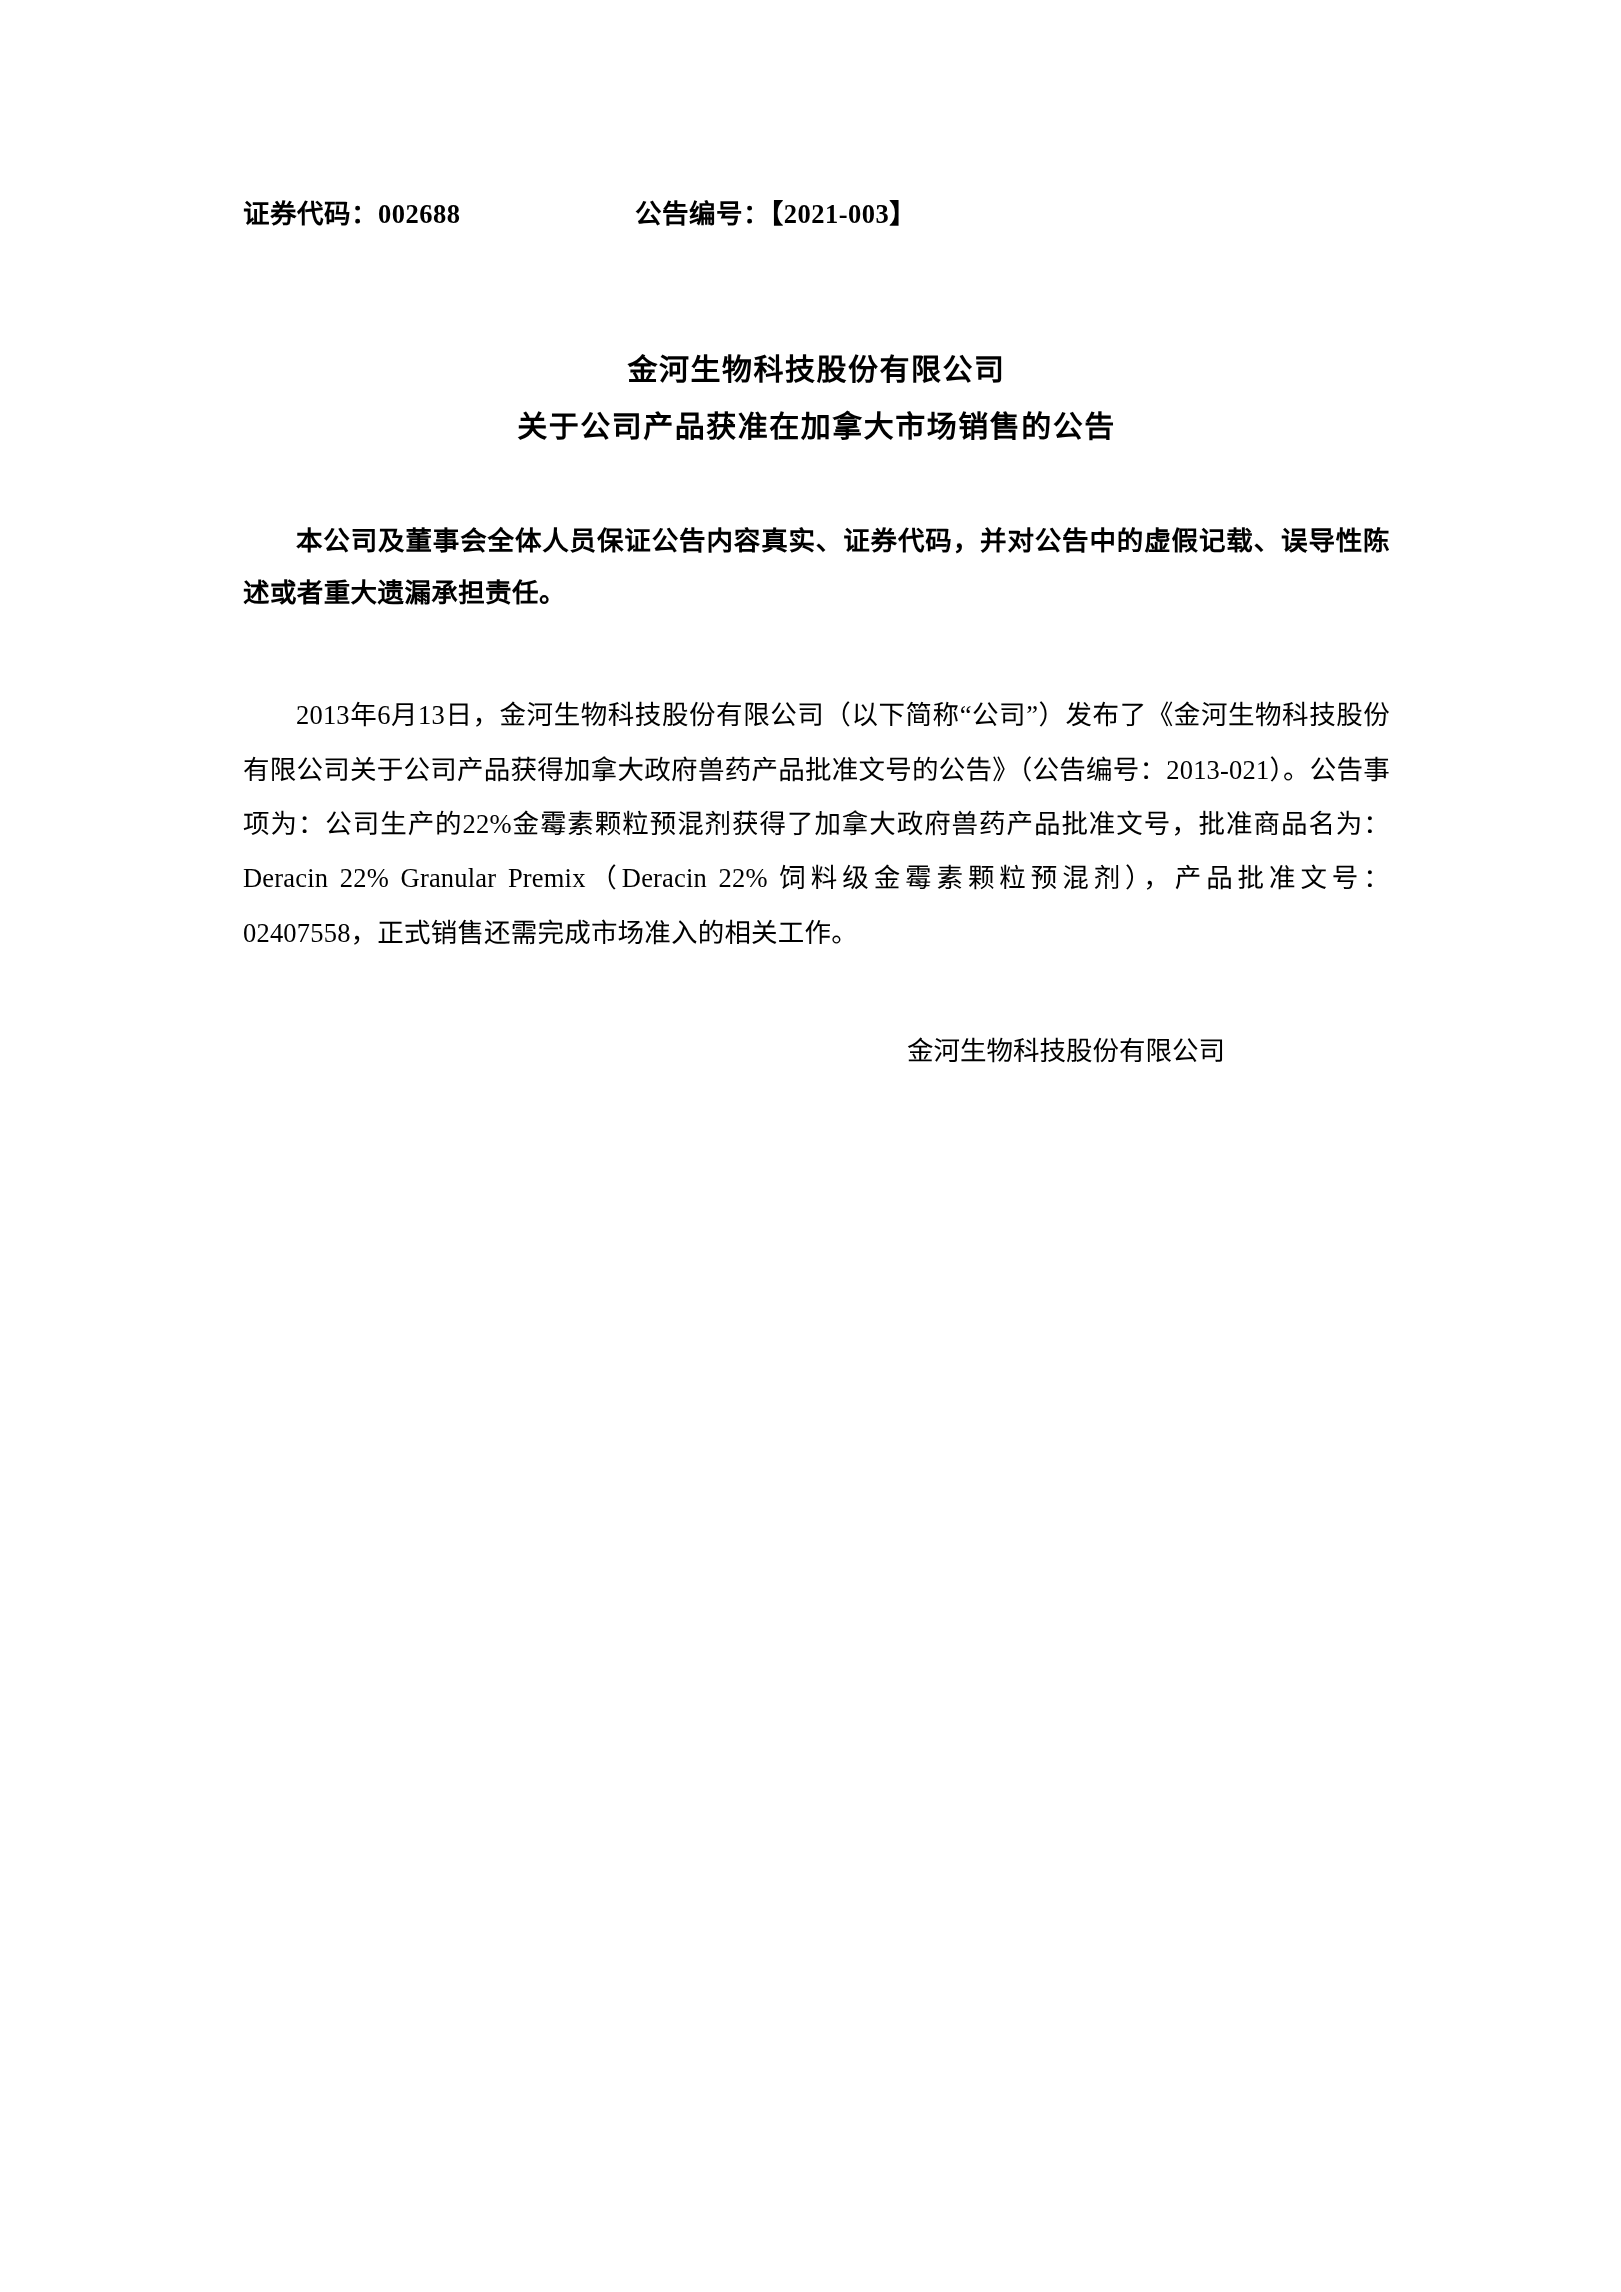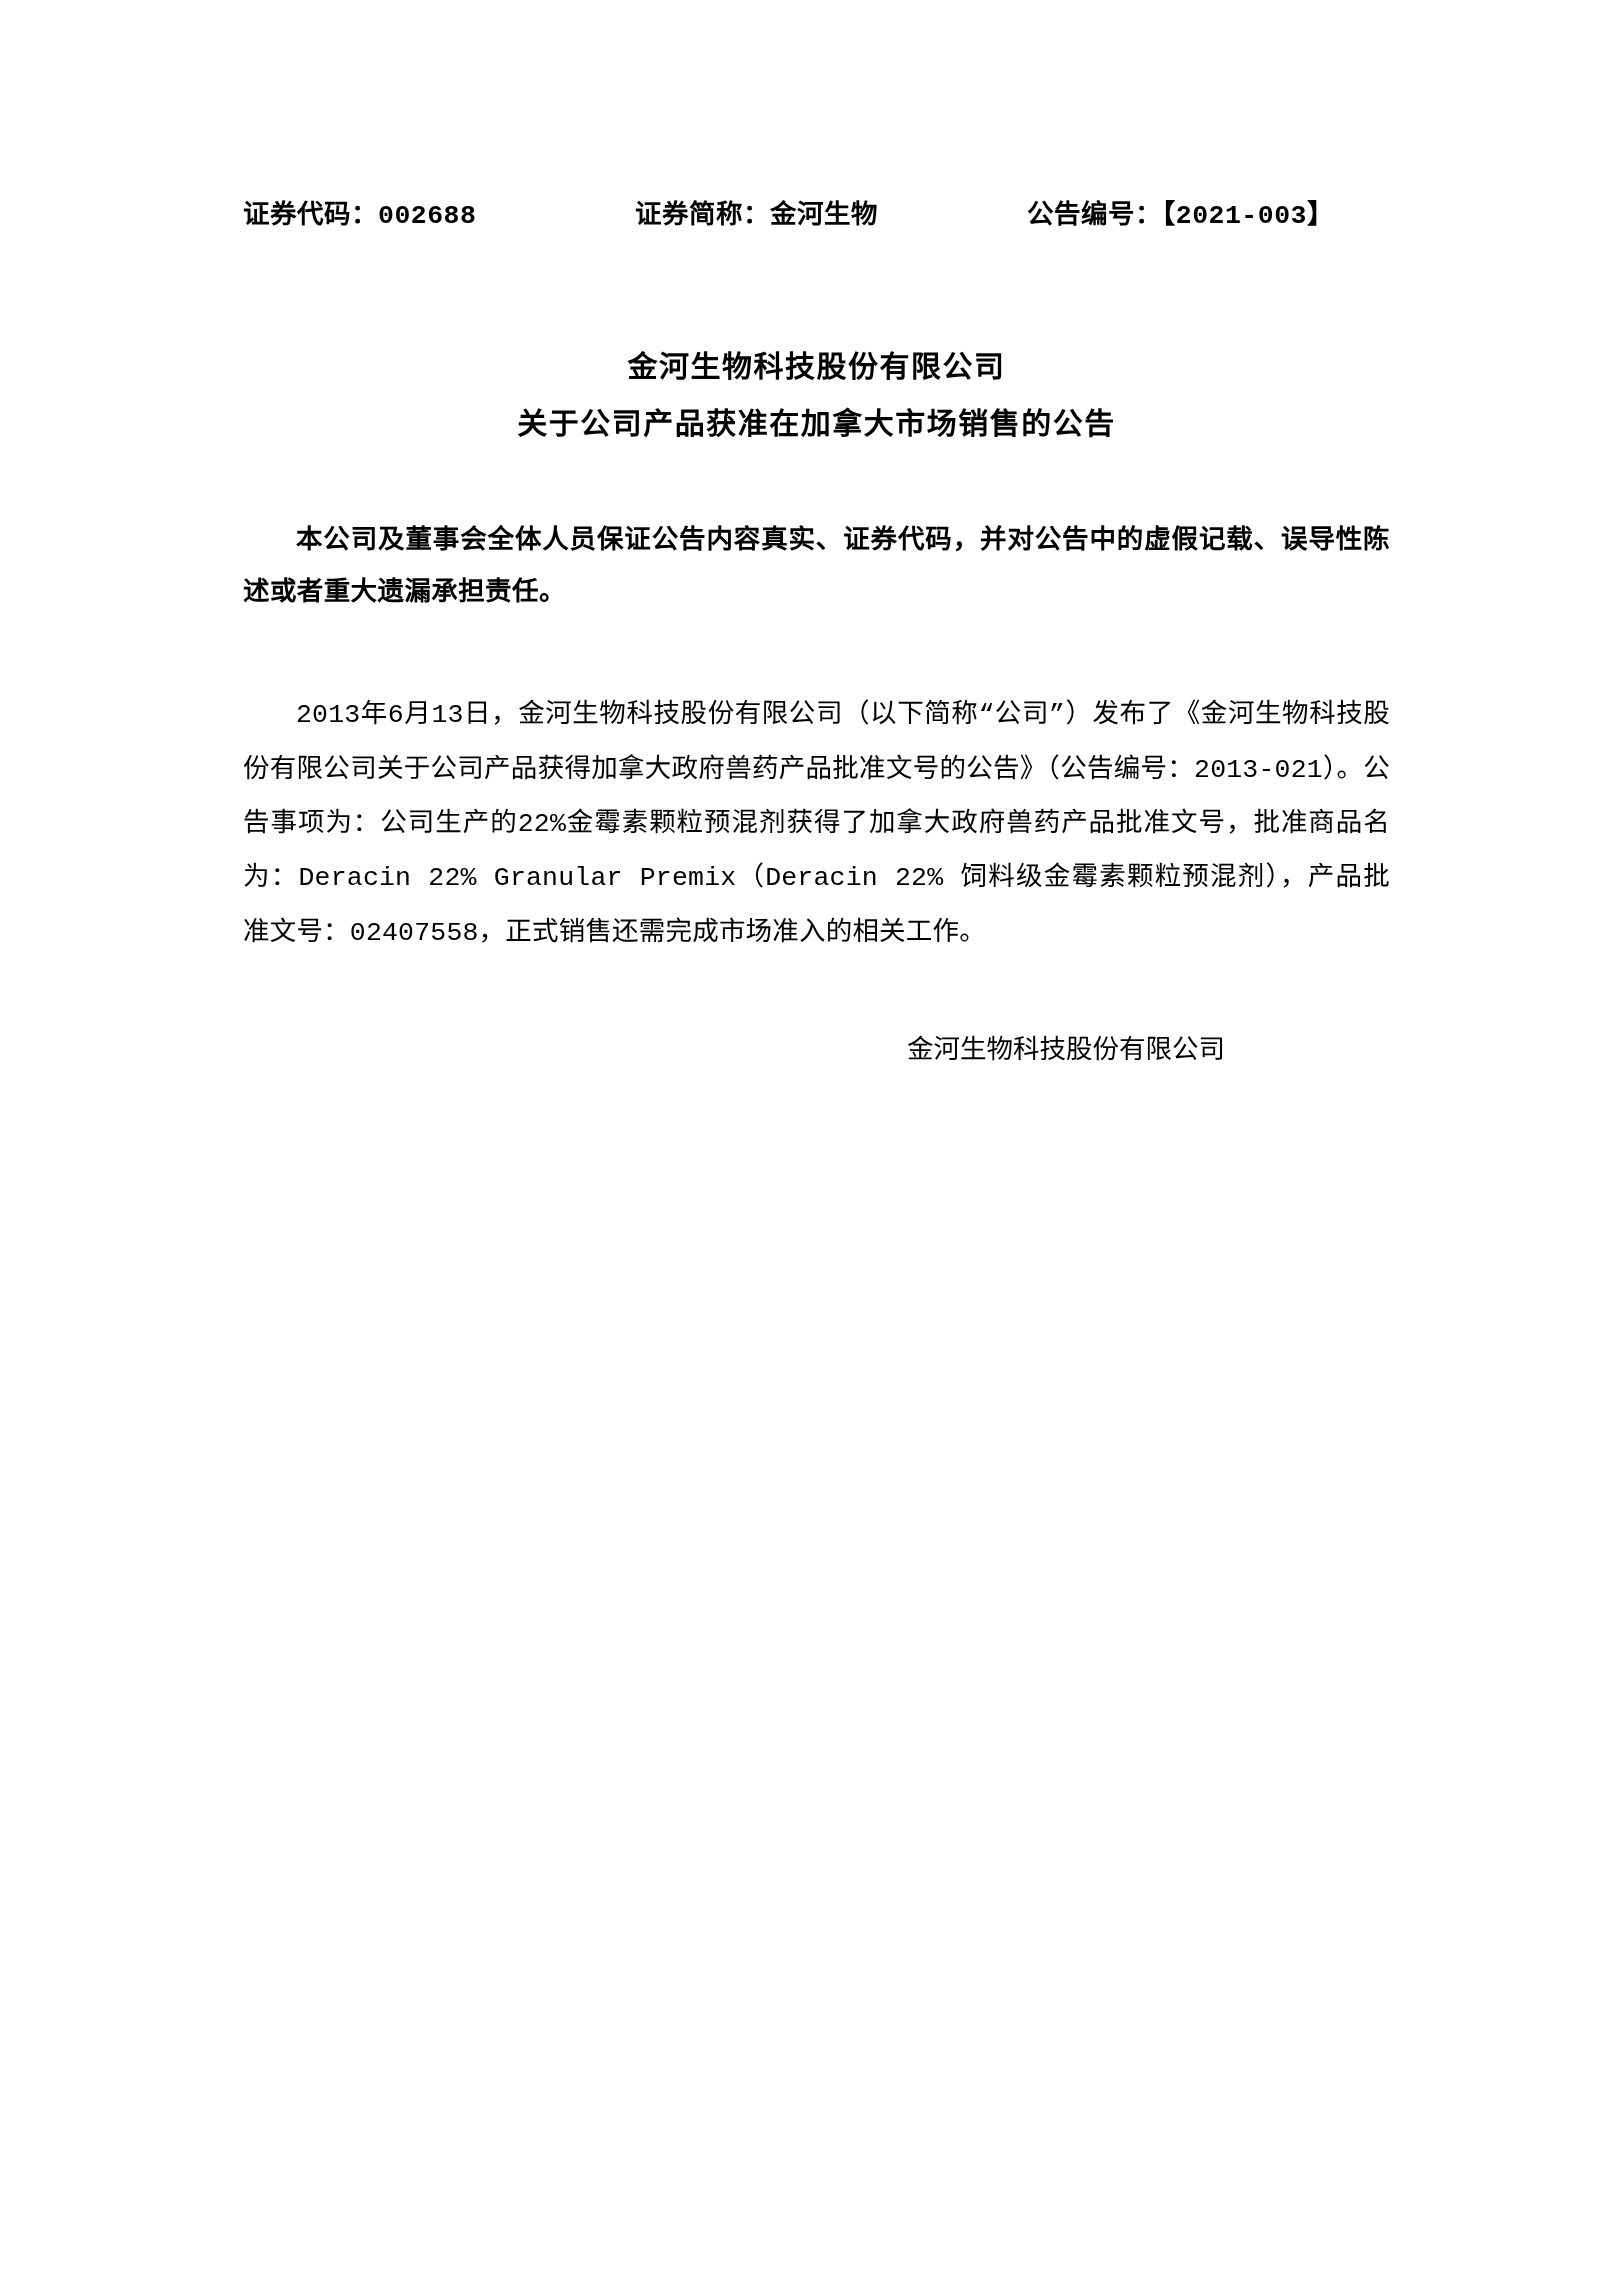--- a/index.html
+++ b/index.html
@@ -14,21 +14,20 @@
     color: #000000;
     position: relative;
     overflow: hidden;
   }
   .page {
     position: absolute;
     left: 0; top: 0;
     width: 1621px;
     height: 2293px;
     background: #fff;
-    font-family: Liberation Mono, monospace;
   }
   .content {
     position: absolute;
     left: 243px;
     top: 192px;
     width: 1147px;
   }
 
   
   .doc-header {
@@ -98,21 +97,20 @@
   .sig-date { padding-right: 43px; }
 </style>
 </head>
 <body>
 
 <div class="page">
   <div class="content">
 
     <div class="doc-header">
       <span class="h-code">证券代码：002688</span>
-      <span class="h-abbr">证券简称：金河生物</span>
       <span class="h-no">公告编号：【2021-003】</span>
     </div>
 
     <div class="title-block">
       <div class="title-line">金河生物科技股份有限公司</div>
       <div class="title-line">关于公司产品获准在加拿大市场销售的公告</div>
     </div>
 
     <div class="disclaimer">本公司及董事会全体人员保证公告内容真实、证券代码，并对公告中的虚假记载、误导性陈述或者重大遗漏承担责任。</div>
 

